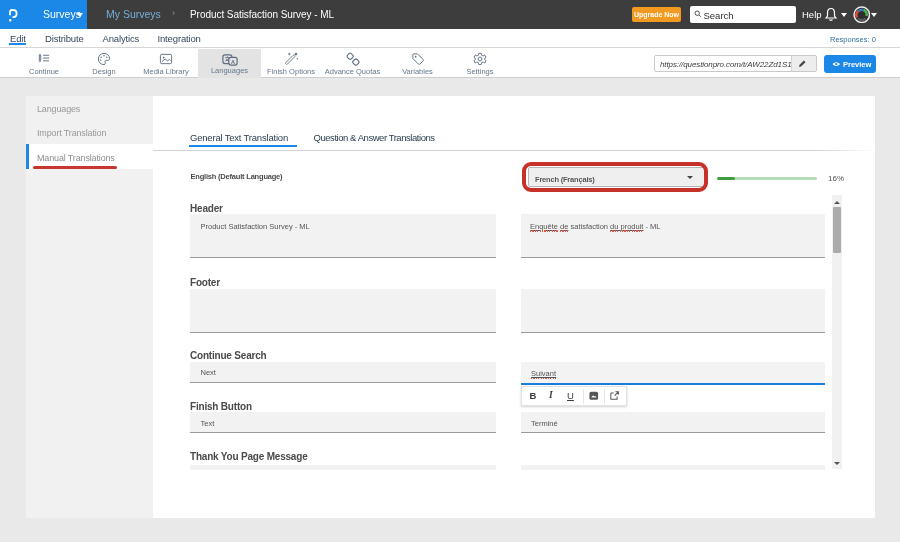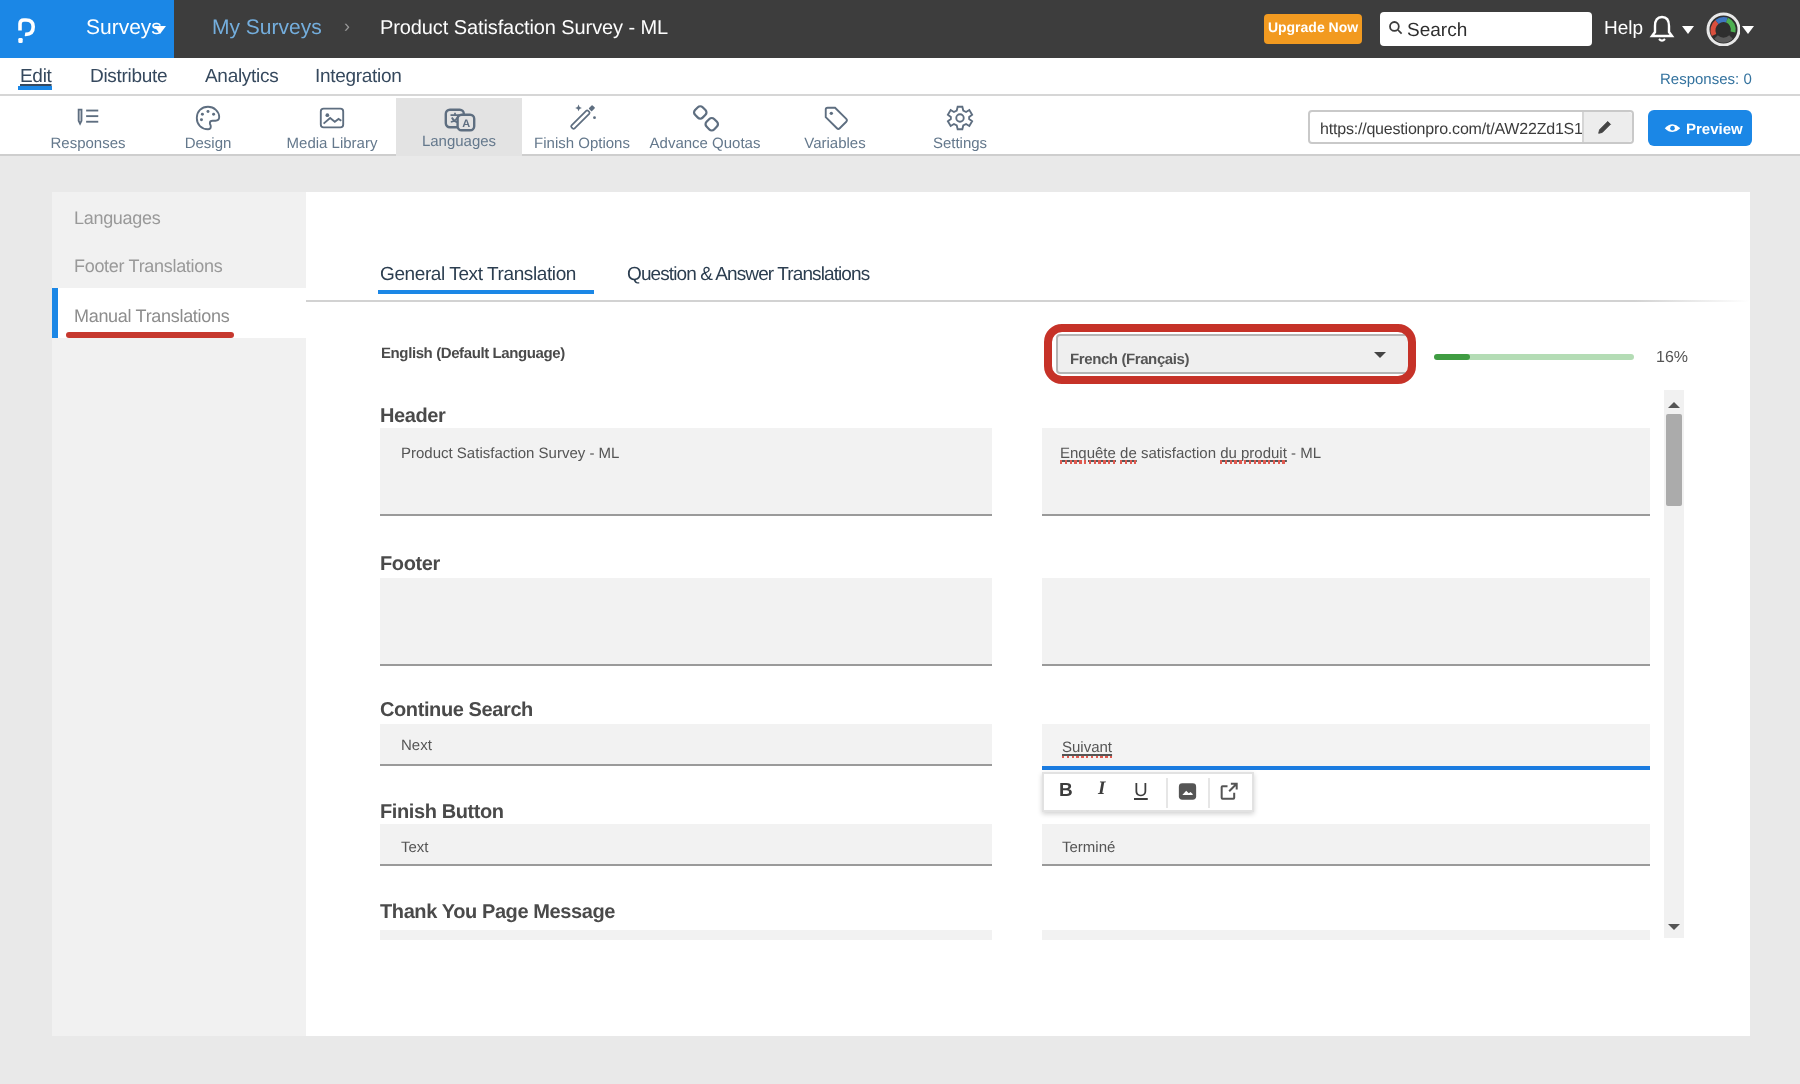--- a/index.html
+++ b/index.html
@@ -27,21 +27,21 @@
 #nav-edit { left:10px; text-decoration:underline; }
 #editbar { left:9px; top:43.3px; width:17px; height:2px; background:#1b87e6; }
 #responses { left:830px; top:35px; color:#33729e; font-size:7.5px; }
 
 #toolbar { left:0; top:48px; width:900px; height:30px; background:#fff; border-bottom:1px solid #cecece; }
 #langbg { left:198px; top:49px; width:63px; height:29px; background:#e3e3e3; }
 .tbitem { top:49px; width:62px; height:28px; text-align:center; }
 .tbicon { display:block; height:14px; margin:3px auto 0; }
 .tblabel { font-size:7.5px; color:#64788c; display:block; margin-top:0.5px; }
 #urlbox { left:653.5px; top:55px; width:163px; height:17px; background:#fff; border:1px solid #c9c9c9; border-radius:2px; }
-#urltxt { left:660px; top:59.5px; font-size:8px; color:#3c3c3c; letter-spacing:-0.1px; }
+#urltxt { left:660px; top:59.5px; font-size:8px; color:#3c3c3c; letter-spacing:-0.1px;font-style:italic; }
 #pencilbox { left:791px; top:56px; width:25px; height:15px; background:#ededed; border-left:1px solid #d5d5d5; border-radius:0 2px 2px 0; }
 #preview { left:823.5px; top:54.5px; width:52px; height:18px; background:#1b87e6; border-radius:3px; }
 #previewtxt { left:843px; top:60px; color:#fff; font-size:7.5px; font-weight:bold; }
 
 #panel { left:26px; top:96px; width:849px; height:422px; background:#fff; }
 #sidebar { left:26px; top:96px; width:127px; height:422px; background:#f1f1f1; }
 .sideitem { left:37px; font-size:9px; color:#999; letter-spacing:-0.15px; }
 #side-active-bg { left:26px; top:144px; width:127px; height:24.5px; background:#fff; }
 #side-blue { left:26px; top:144px; width:3px; height:24.5px; background:#1b87e6; }
 #red-underline { left:33px; top:165.7px; width:83.5px; height:3.4px; background:#c6382e; border-radius:1.7px; }
@@ -123,21 +123,21 @@
 <div class="abs" id="langbg"></div>
 <div class="abs tbitem" style="left:13px">
   <svg class="tbicon" width="14" height="14" viewBox="0 0 30 30">
     <g stroke="#5e6e80" stroke-width="2" fill="none">
       <path d="M 8 6 L 8 18 L 6.5 21 L 5 18 L 5 6 Z"></path>
       <line x1="13" y1="7" x2="26" y2="7"></line>
         <line x1="13" y1="13" x2="26" y2="13"></line>
         <line x1="13" y1="19" x2="26" y2="19"></line>
     </g>
   </svg>
-  <span class="tblabel">Responses</span>
+  <span class="tblabel">Continue</span>
 </div>
 <div class="abs tbitem" style="left:73px">
   <svg class="tbicon" width="14" height="14" viewBox="0 0 30 30">
     <path d="M 15 3 C 8 3 3 8 3 15 C 3 22 8 27 15 27 C 17 27 18 25.5 18 24 C 18 22.5 17 22 17 20.5 C 17 19 18 18 20 18 L 23 18 C 25.5 18 27 16.5 27 14 C 27 8 21.5 3 15 3 Z" fill="none" stroke="#5e6e80" stroke-width="2"></path>
     <circle cx="9" cy="11" r="1.6" fill="#5e6e80"></circle>
       <circle cx="15" cy="8" r="1.6" fill="#5e6e80"></circle>
       <circle cx="21" cy="11" r="1.6" fill="#5e6e80"></circle>
       <circle cx="8" cy="17" r="1.6" fill="#5e6e80"></circle>
   </svg>
   <span class="tblabel">Design</span>
@@ -200,21 +200,21 @@
 <div class="abs" id="preview"></div>
 <div class="abs" id="previewtxt">Preview</div>
 <svg class="abs" style="left:831.5px;top:60.8px" width="8.5" height="6.2" viewBox="0 0 22 16">
   <path d="M 1 8 Q 11 -2 21 8 Q 11 18 1 8 Z" fill="#fff"></path>
   <circle cx="11" cy="8" r="3" fill="#1b87e6"></circle>
 </svg>
 
 <div class="abs" id="panel"></div>
 <div class="abs" id="sidebar"></div>
 <div class="abs sideitem" style="top:103.5px">Languages</div>
-<div class="abs sideitem" style="top:127.5px">Footer Translations</div>
+<div class="abs sideitem" style="top:127.5px">Import Translation</div>
 <div class="abs" id="side-active-bg"></div>
 <div class="abs" id="side-blue"></div>
 <div class="abs sideitem" style="top:152.5px;color:#8d8d8d">Manual Translations</div>
 <div class="abs" id="red-underline"></div>
 
 <div class="abs tab" style="left:190px">General Text Translation</div>
 <div class="abs tab" style="left:313.5px;letter-spacing:-0.45px">Question &amp; Answer Translations</div>
 <div class="abs" id="tabline"></div>
 <div class="abs" id="shadowline"></div>
 

